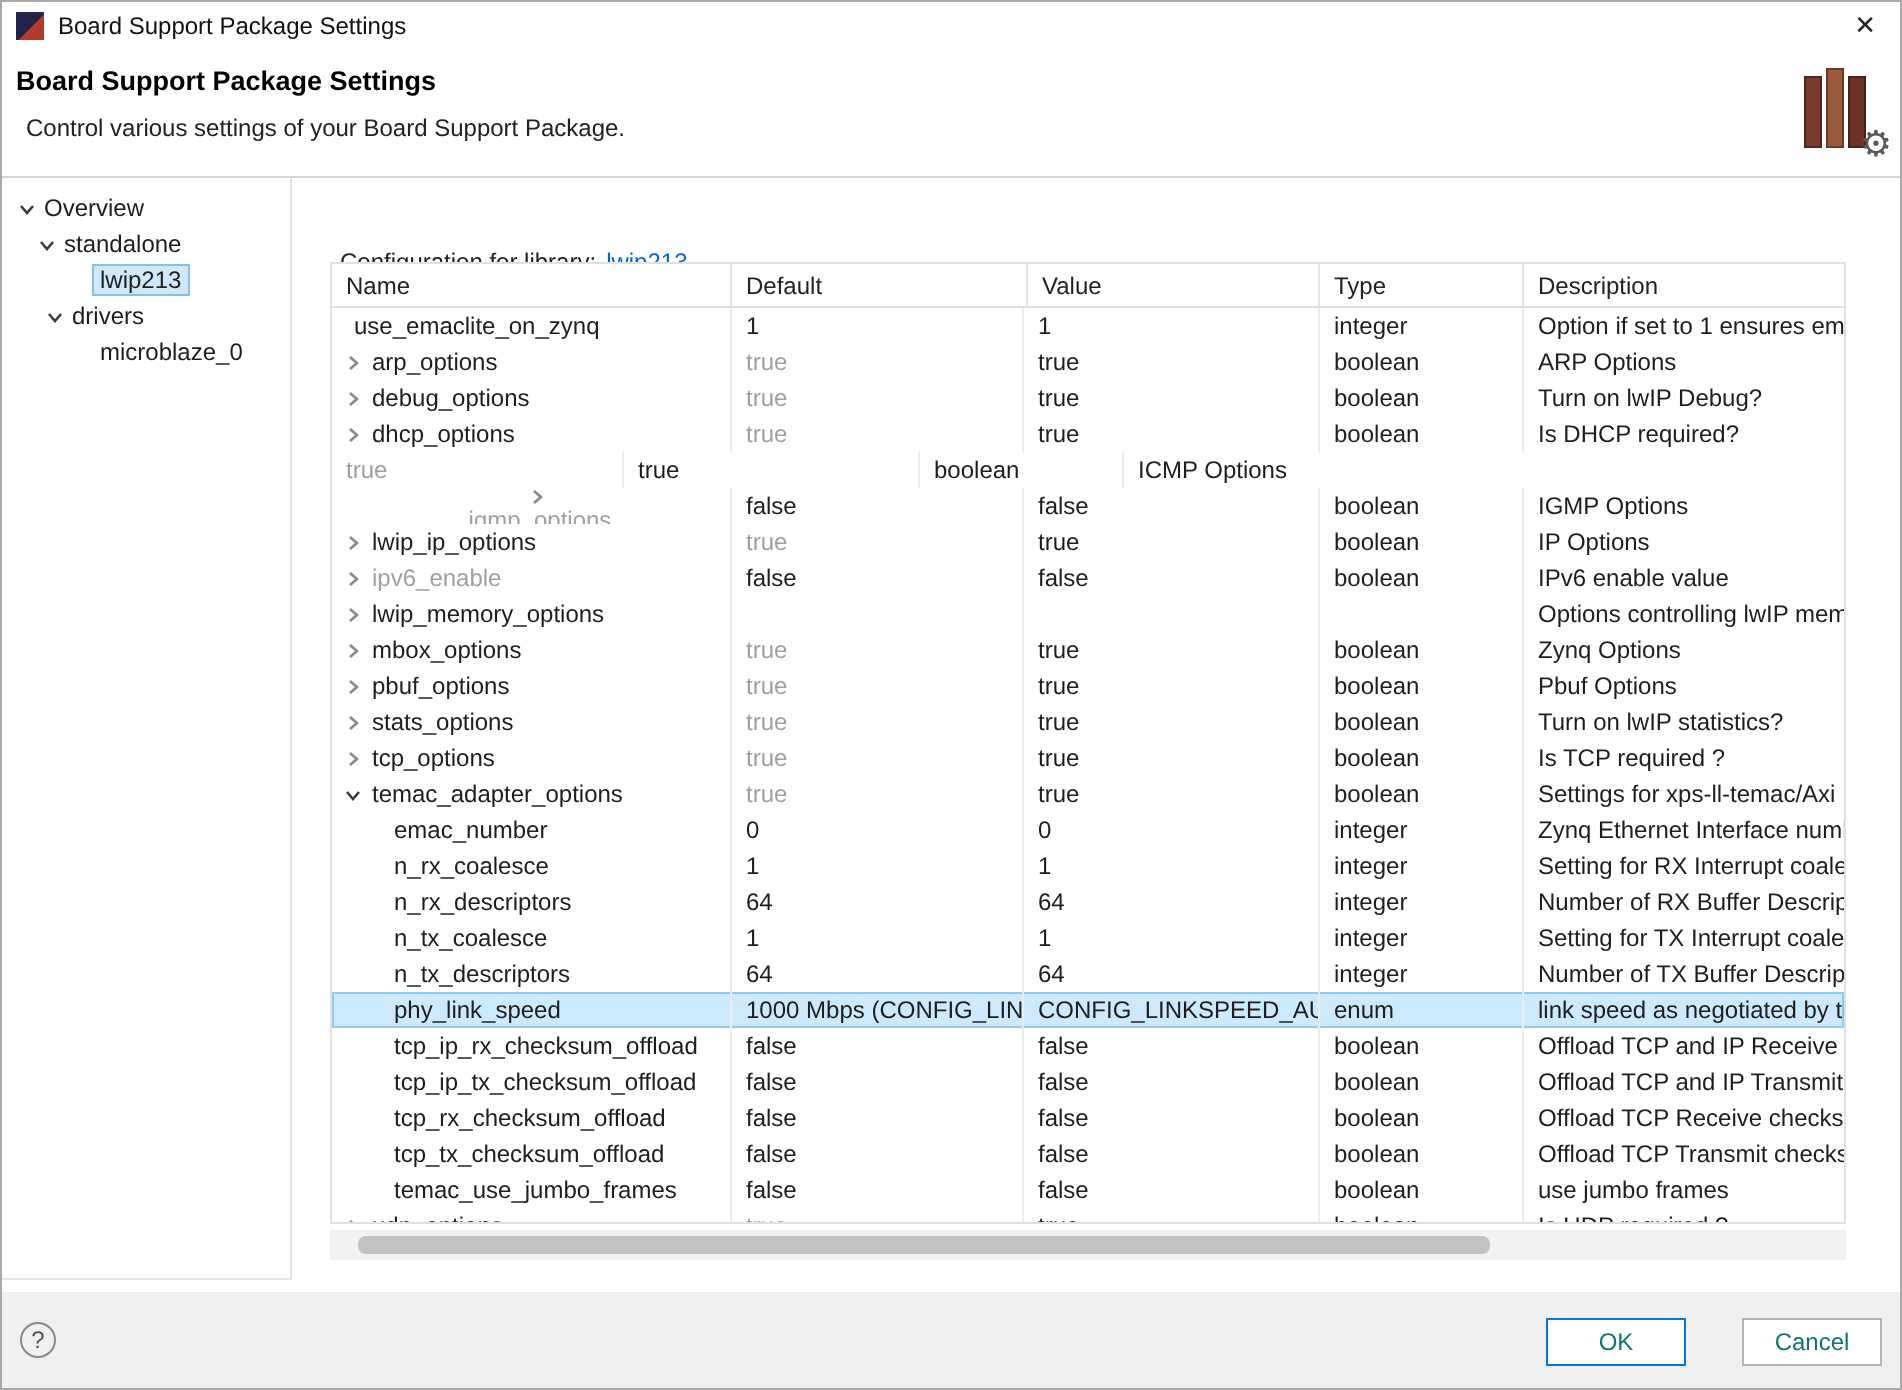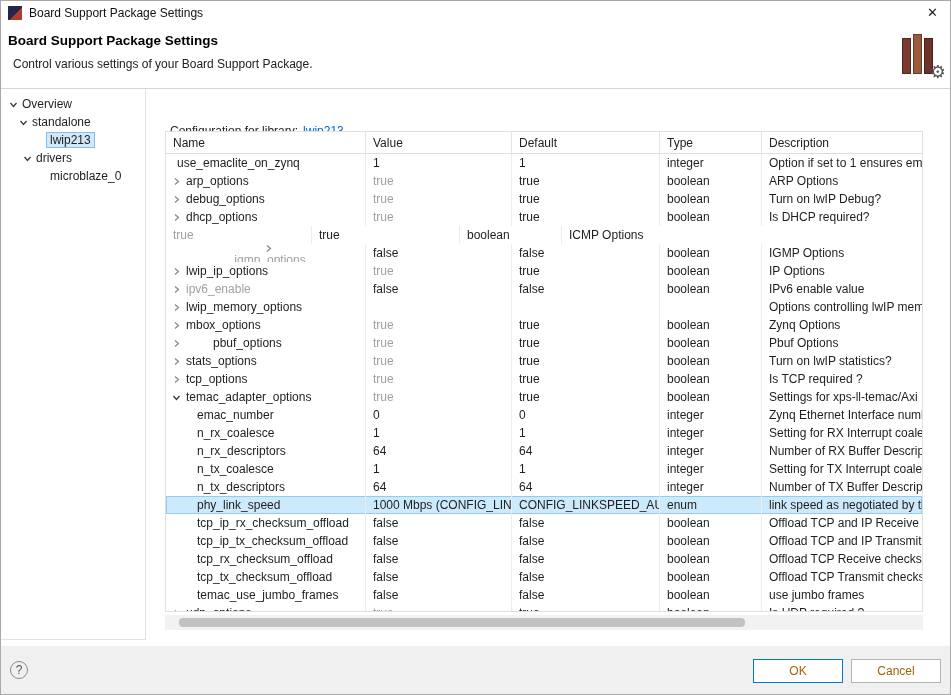--- a/index.html
+++ b/index.html
@@ -60,22 +60,22 @@
 
   
   .hscroll { position:absolute; left:165px; top:615px; width:758px; height:15px; background:#f2f2f2; }
   .hthumb  { position:absolute; left:14px; top:3px; width:566px; height:9px; background:#c2c2c2; border-radius:4px; }
 
   
   .footer { position:absolute; left:0; bottom:0; width:951px; height:49px; background:#f0f0f0; }
   .help { position:absolute; left:10px; top:15px; width:18px; height:18px; border:1px solid #8a8a8a;
           border-radius:50%; display:flex; align-items:center; justify-content:center;
           color:#555; font-size:12px; background:#f0f0f0; }
-  .btn { position:absolute; top:13px; width:90px; height:24px; display:flex; align-items:center;
-         justify-content:center; background:#fff; border:1px solid #b5b5b5; font-size:12px; color:#a16207; cursor:default; }
+  .btn { position:absolute; top:13px; width:70px; height:24px; display:flex; align-items:center;
+         justify-content:center; background:#fff; border:1px solid #b5b5b5; font-size:12px; color:#0f766e; cursor:default; }
   .btn.ok { right:108px; border-color:#0078d7; }
   .btn.cancel { right:10px; }
 </style>
 </head>
 <body>
 
 <div class="window-border"></div>
 
 <div class="titlebar">
   <span class="app-icon"></span>
@@ -129,22 +129,22 @@
     </div>
   </div>
 
 <div class="config-line">
   <span>Configuration for library:</span><a class="config-link">lwip213</a>
 </div>
 
 <div class="grid">
   <div class="thead">
     <span class="hcell c0">Name</span>
+    <span class="hcell c2">Default</span>
     <span class="hcell c1">Value</span>
-    <span class="hcell c2">Default</span>
     <span class="hcell c3">Type</span>
     <span class="hcell c4">Description</span>
   </div>
   <div>
       <div class="trow">
         <span class="cell c0" style="padding-left: 11px;">
           <span style="margin-left: 0px;">use_emaclite_on_zynq</span>
         </span>
         <span class="cell c1">1</span>
         <span class="cell c2">1</span>
@@ -263,21 +263,21 @@
             </svg>
           </span>
           <span style="margin-left: 4px;">mbox_options</span>
         </span>
         <span class="cell c1 muted">true</span>
         <span class="cell c2">true</span>
         <span class="cell c3">boolean</span>
         <span class="cell c4">Zynq Options</span>
       </div>
       <div class="trow">
-        <span class="cell c0" style="padding-left: 5px; gap: 27px;">
+        <span class="cell c0" style="padding-left: 5px;">
           <span class="chev">
             <svg width="9" height="9" viewBox="0 0 9 9">
               <path d="M3 1.5 L6.5 4.5 L3 7.5" fill="none" stroke="#8a8a8a" stroke-width="1.3"></path>
             </svg>
           </span>
           <span style="margin-left: 4px;">pbuf_options</span>
         </span>
         <span class="cell c1 muted">true</span>
         <span class="cell c2">true</span>
         <span class="cell c3">boolean</span>

